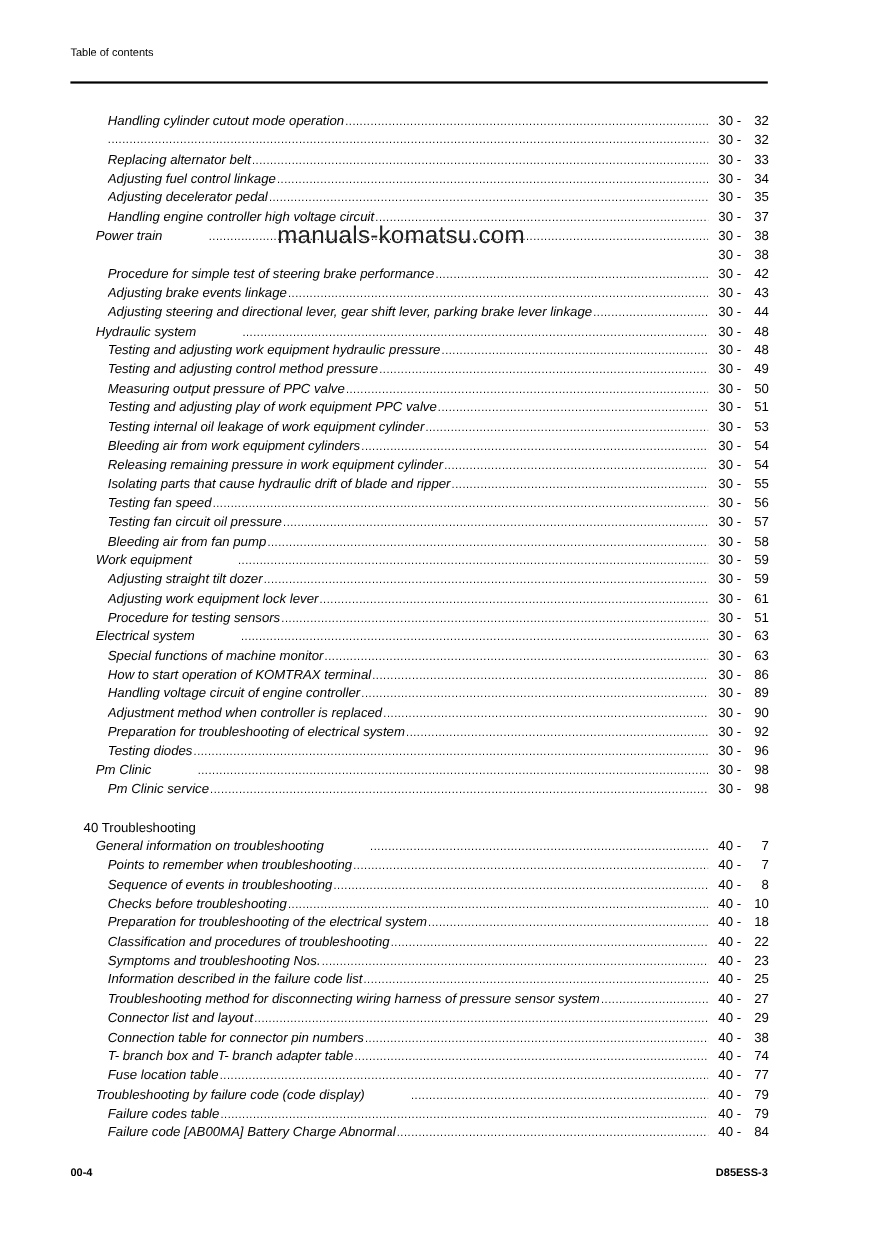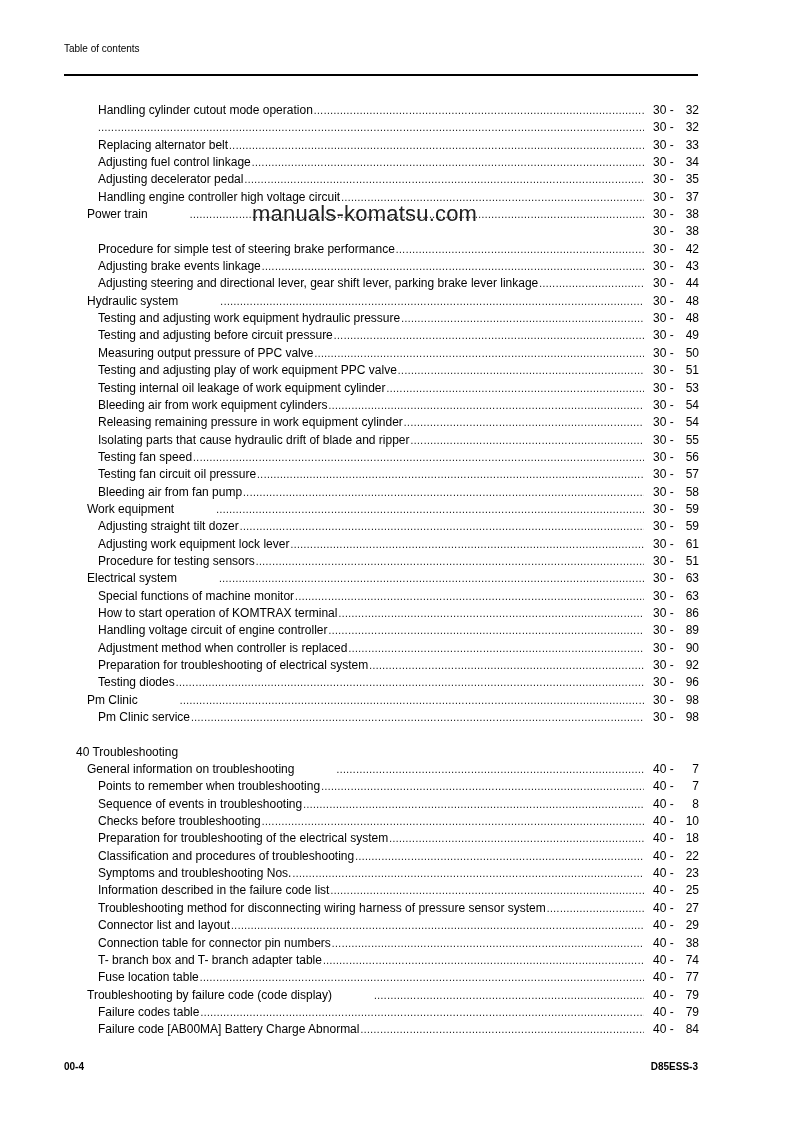--- a/index.html
+++ b/index.html
@@ -50,20 +50,21 @@
   .toc-entry {
     position: absolute;
     right: 150px;
     display: flex;
     align-items: baseline;
     overflow: hidden;
   }
   .toc-entry .title {
     flex: 0 0 auto;
     padding-right: 1px;
+    font-style: italic;
   }
   .toc-entry .leader {
     flex: 1 1 auto;
     overflow: hidden;
     letter-spacing: 0.5px;
     font-size: 10px;
     color: #000;
   }
   .toc-entry .leader::before {
     content: "................................................................................................................................................................................................................................";
@@ -245,21 +246,21 @@
           <span class="title">Testing and adjusting work equipment hydraulic pressure</span>
           <span class="leader"></span>
         </div>
         <div class="toc-page">
           <span class="chap">30 -</span>
           <span class="pnum">48</span>
         </div>
       </div>
       <div class="toc-row lvl-2">
         <div class="toc-entry">
-          <span class="title">Testing and adjusting before circuit pressure</span>
+          <span class="title">Testing and adjusting control method pressure</span>
           <span class="leader"></span>
         </div>
         <div class="toc-page">
           <span class="chap">30 -</span>
           <span class="pnum">49</span>
         </div>
       </div>
       <div class="toc-row lvl-2">
         <div class="toc-entry">
           <span class="title">Measuring output pressure of PPC valve</span>

